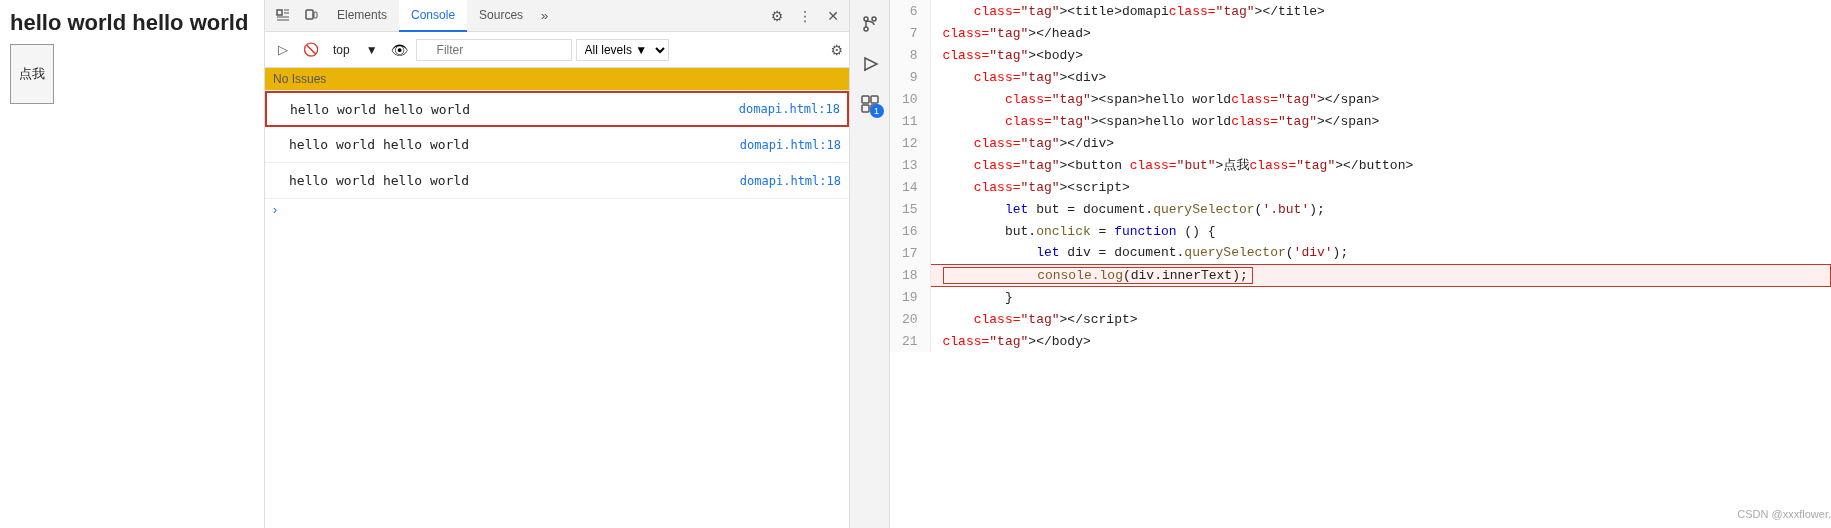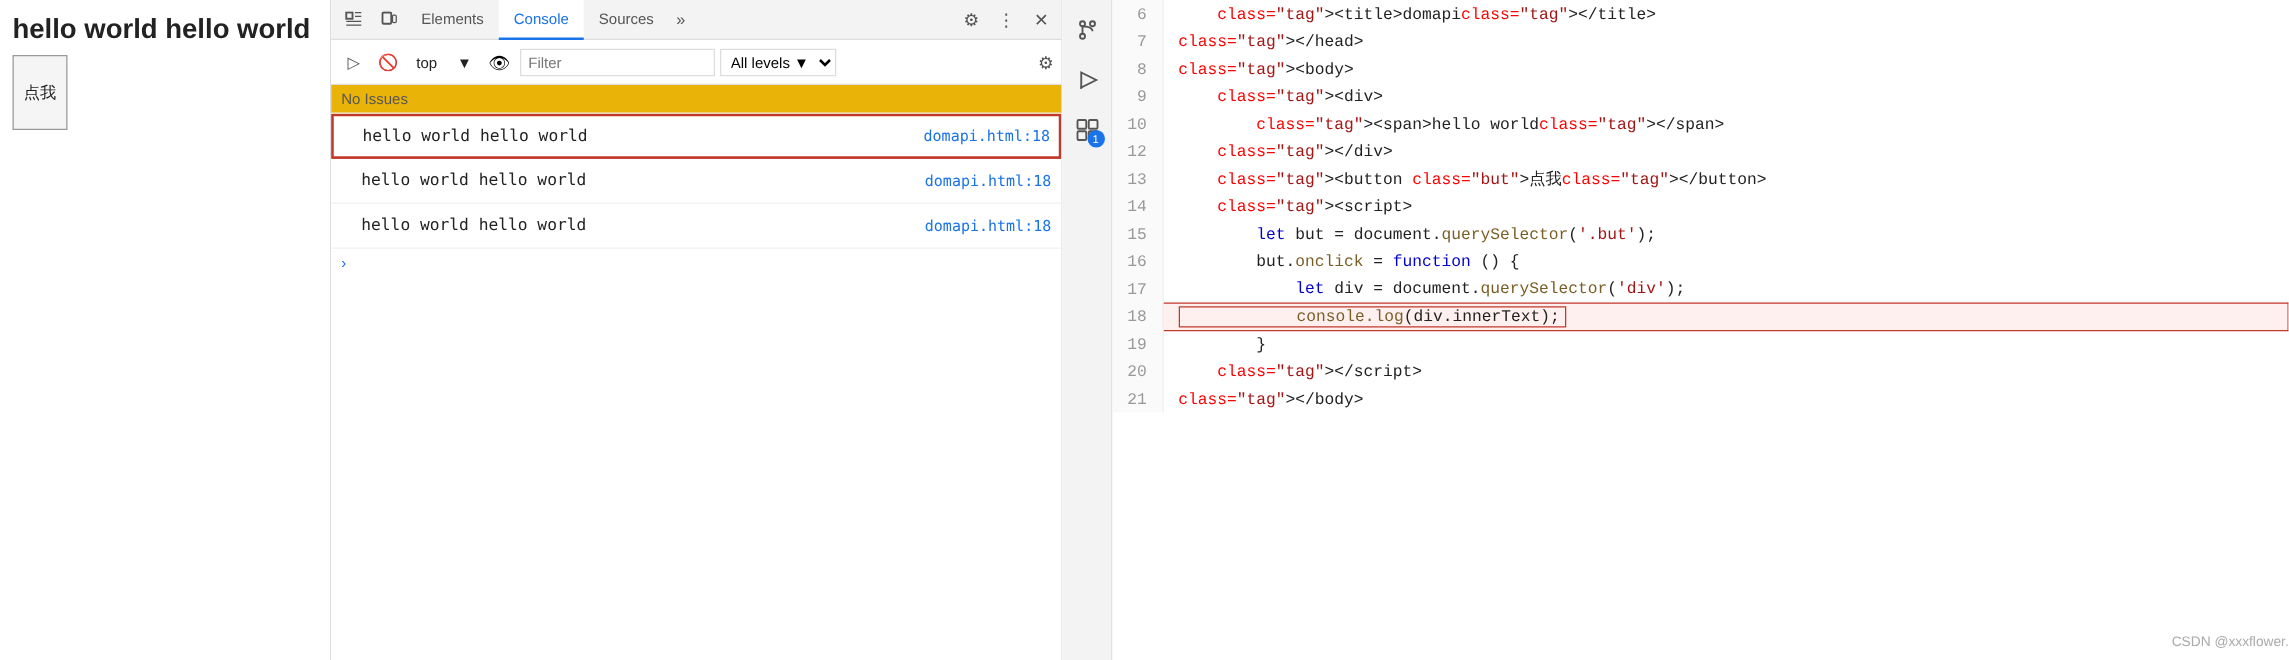--- a/index.html
+++ b/index.html
@@ -134,21 +134,21 @@
       width: 24px;
       height: 24px;
       display: flex;
       align-items: center;
       justify-content: center;
       cursor: pointer;
       font-size: 14px;
     }
     #filter-input {
       border: 1px solid #ddd;
-      padding: 2px 6px;
+      padding: 2px 20px;
       font-size: 12px;
       width: 156px;
       height: 22px;
       outline: none;
       color: #000000;
     }
     #level-select {
       font-size: 12px;
       border: 1px solid #ddd;
       padding: 2px 4px;
@@ -442,20 +442,24 @@
             </tr>
             <tr class="code-line">
               <td class="line-number">9</td>
               <td class="line-content">    <span <span="" class="attr">class=</span><span class="str">"tag"</span>&gt;&lt;div&gt;</td>
             </tr>
             <tr class="code-line">
               <td class="line-number">10</td>
               <td class="line-content">        <span <span="" class="attr">class=</span><span class="str">"tag"</span>&gt;&lt;span&gt;hello world<span <span="" class="attr">class=</span><span class="str">"tag"</span>&gt;&lt;/span&gt;</td>
             </tr>
             <tr class="code-line">
+              <td class="line-number">11</td>
+              <td class="line-content">        <span <span="" class="attr">class=</span><span class="str">"tag"</span>&gt;&lt;span&gt;hello world<span <span="" class="attr">class=</span><span class="str">"tag"</span>&gt;&lt;/span&gt;</td>
+            </tr>
+            <tr class="code-line">
               <td class="line-number">12</td>
               <td class="line-content">    <span <span="" class="attr">class=</span><span class="str">"tag"</span>&gt;&lt;/div&gt;</td>
             </tr>
             <tr class="code-line">
               <td class="line-number">13</td>
               <td class="line-content">    <span <span="" class="attr">class=</span><span class="str">"tag"</span>&gt;&lt;button <span class="attr">class=</span><span class="str">"but"</span>&gt;点我<span <span="" class="attr">class=</span><span class="str">"tag"</span>&gt;&lt;/button&gt;</td>
             </tr>
             <tr class="code-line">
               <td class="line-number">14</td>
               <td class="line-content">    <span <span="" class="attr">class=</span><span class="str">"tag"</span>&gt;&lt;script&gt;</td>

